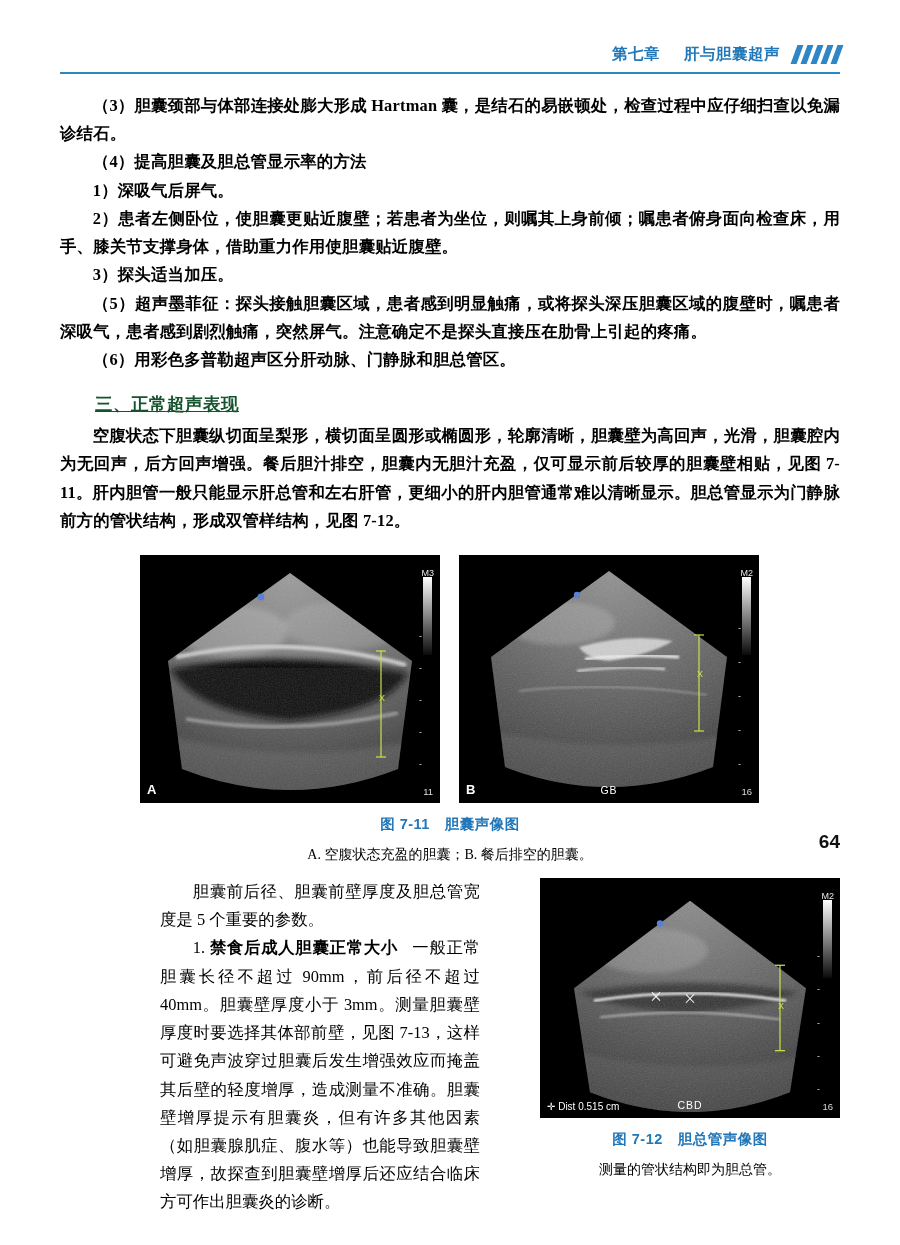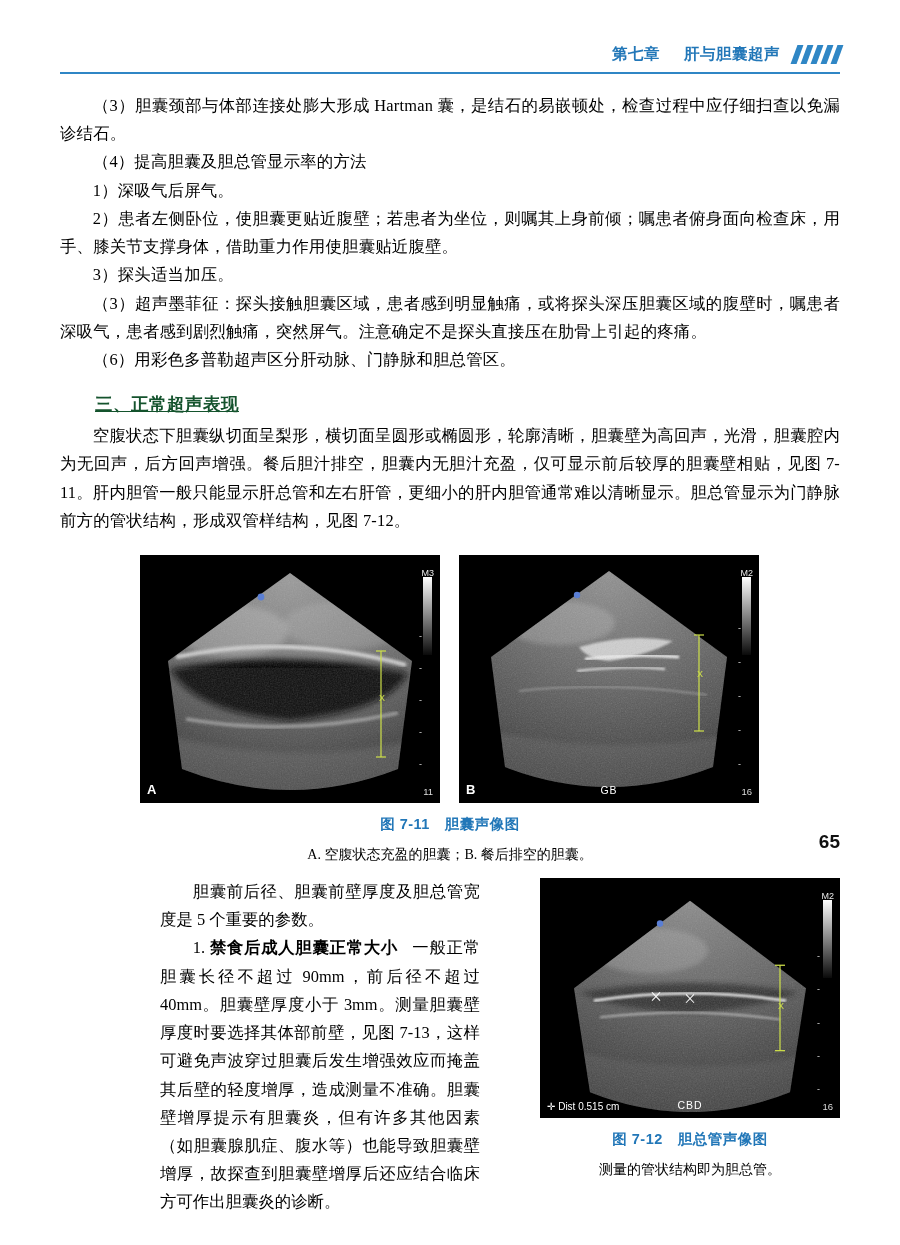--- a/index.html
+++ b/index.html
@@ -69,20 +69,21 @@
     left: 60px;
     width: 780px;
   }
   p.t {
     margin: 0;
     font-size: 16.4px;
     line-height: 1.72;
     text-align: justify;
     text-justify: inter-ideograph;
     letter-spacing: 0.2px;
+    font-weight: bold;
   }
   p.ind {
     text-indent: 2em;
   }
   .sec-head {
     margin: 18px 0 6px 0;
     font-family: "Liberation Sans", sans-serif;
     font-weight: bold;
     font-size: 17.5px;
     color: #14532d;
@@ -248,21 +249,21 @@
     </span>
   </div>
   <div class="header-rule"></div>
 
   <div class="content">
     <p class="t ind">（3）胆囊颈部与体部连接处膨大形成 Hartman 囊，是结石的易嵌顿处，检查过程中应仔细扫查以免漏诊结石。</p>
     <p class="t ind">（4）提高胆囊及胆总管显示率的方法</p>
     <p class="t ind">1）深吸气后屏气。</p>
     <p class="t ind">2）患者左侧卧位，使胆囊更贴近腹壁；若患者为坐位，则嘱其上身前倾；嘱患者俯身面向检查床，用手、膝关节支撑身体，借助重力作用使胆囊贴近腹壁。</p>
     <p class="t ind">3）探头适当加压。</p>
-    <p class="t ind">（3）超声墨菲征：探头接触胆囊区域，患者感到明显触痛，或将探头深压胆囊区域的腹壁时，嘱患者深吸气，患者感到剧烈触痛，突然屏气。注意确定不是探头直接压在肋骨上引起的疼痛。</p>
+    <p class="t ind">（5）超声墨菲征：探头接触胆囊区域，患者感到明显触痛，或将探头深压胆囊区域的腹壁时，嘱患者深吸气，患者感到剧烈触痛，突然屏气。注意确定不是探头直接压在肋骨上引起的疼痛。</p>
     <p class="t ind">（6）用彩色多普勒超声区分肝动脉、门静脉和胆总管区。</p>
 
     <div class="sec-head">三、正常超声表现</div>
     <p class="t ind">空腹状态下胆囊纵切面呈梨形，横切面呈圆形或椭圆形，轮廓清晰，胆囊壁为高回声，光滑，胆囊腔内为无回声，后方回声增强。餐后胆汁排空，胆囊内无胆汁充盈，仅可显示前后较厚的胆囊壁相贴，见图 7-11。肝内胆管一般只能显示肝总管和左右肝管，更细小的肝内胆管通常难以清晰显示。胆总管显示为门静脉前方的管状结构，形成双管样结构，见图 7-12。</p>
   </div>
 
   <div class="fig1">
     <div class="fig1-imgs">
 
       <div class="us us-a">
@@ -467,15 +468,15 @@
         </div>
         <div class="us-mid">CBD</div>
         <div class="us-br">16</div>
       </div>
       <div class="fig-cap">图 7-12　胆总管声像图</div>
       <div class="fig-sub">测量的管状结构即为胆总管。</div>
     </div>
 
   </div>
 
-  <div class="folio">65</div>
+  <div class="folio">64</div>
 
 </div>
 
 </body></html>

